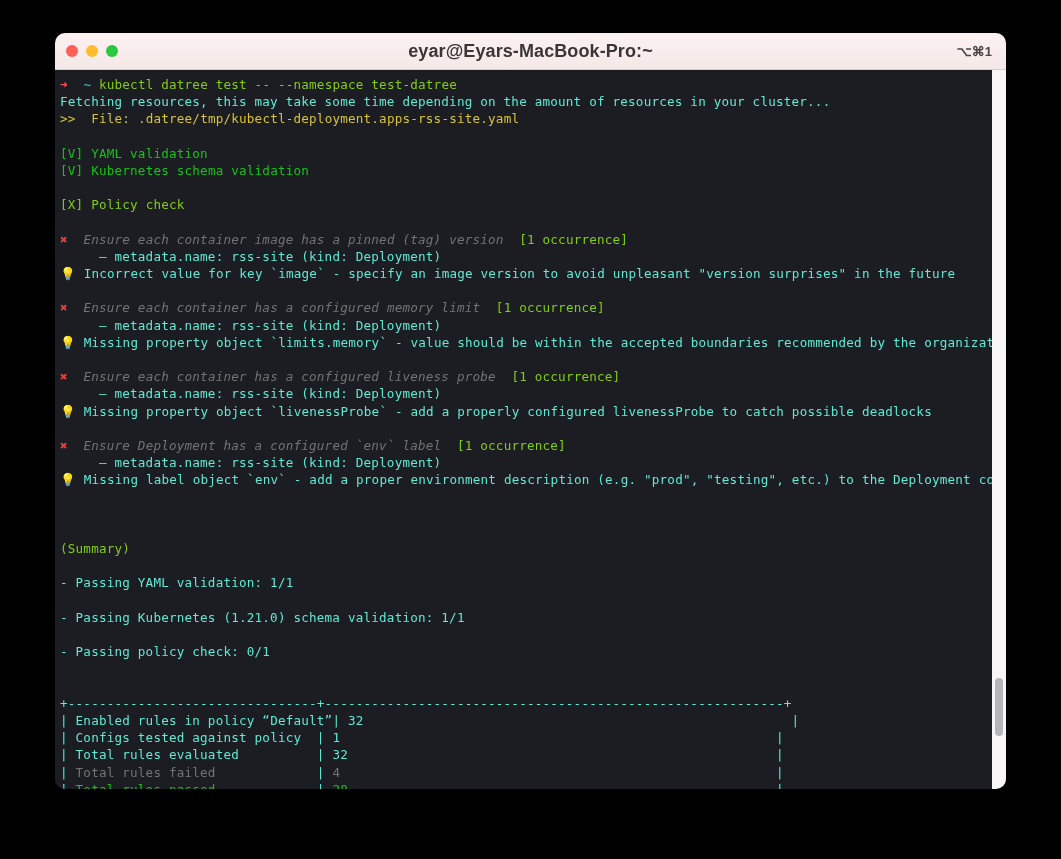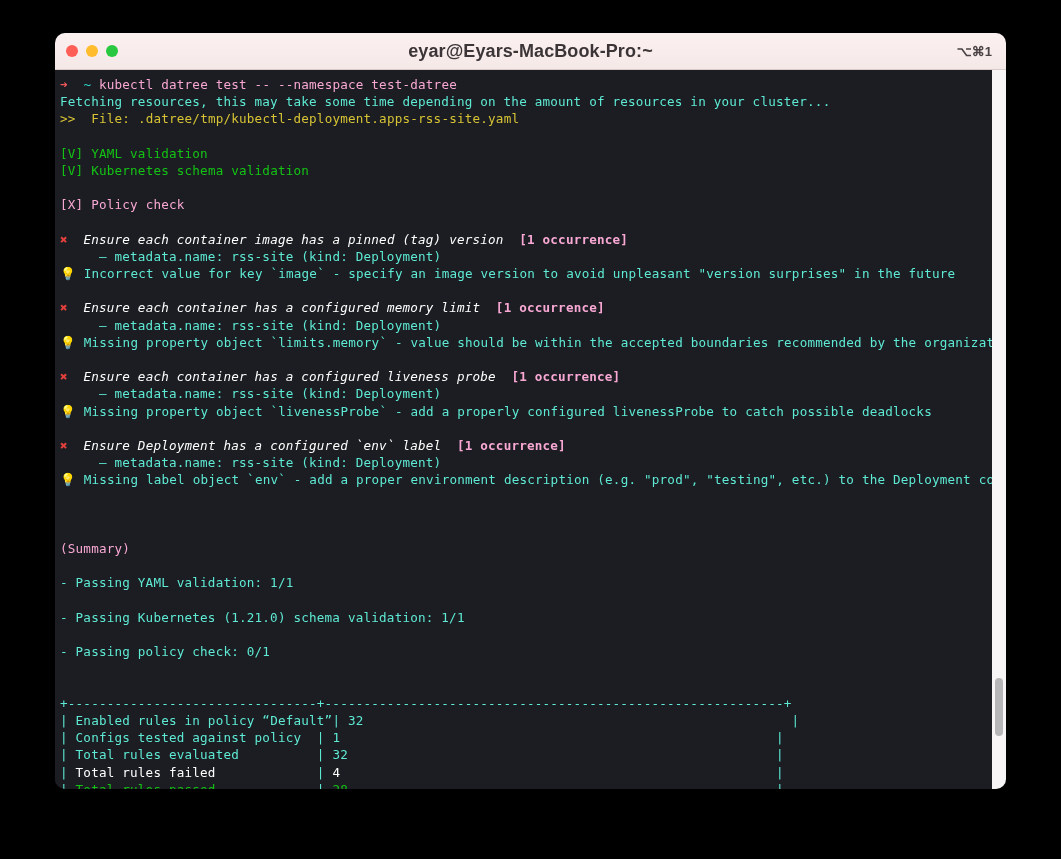--- a/index.html
+++ b/index.html
@@ -90,28 +90,28 @@
     line-height: 17.2px;
     color: #e2e3e5;
     white-space: pre;
     letter-spacing: 0.2px;
   }
   .ln { display: block; height: 17.2px; }
   .ln.blank { height: 17.2px; }
 
   
   .c-green   { color: #14c414; }
-  .c-red     { color: #ffffff; }
+  .c-red     { color: #737373; }
   .c-redx    { color: #e2403c; font-weight: bold; }
   .c-yellow  { color: #d7c334; }
-  .c-white   { color: #f9a8d4; }
+  .c-white   { color: #84cc16; }
   .c-cyan    { color: #2bd9c6; }
   .c-prompt  { color: #f2585b; }
   .c-dim     { color: #5eead4; }
-  .c-bold    { font-weight: bold; }
+  .c-bold    { font-weight: normal; }
   .c-italic  { font-style: italic; }
   .bulb      { color: #f2c33c; }
 
   
   #scrollbar-track {
     position: absolute;
     right: 0;
     top: 0;
     width: 14px;
     height: 100%;

